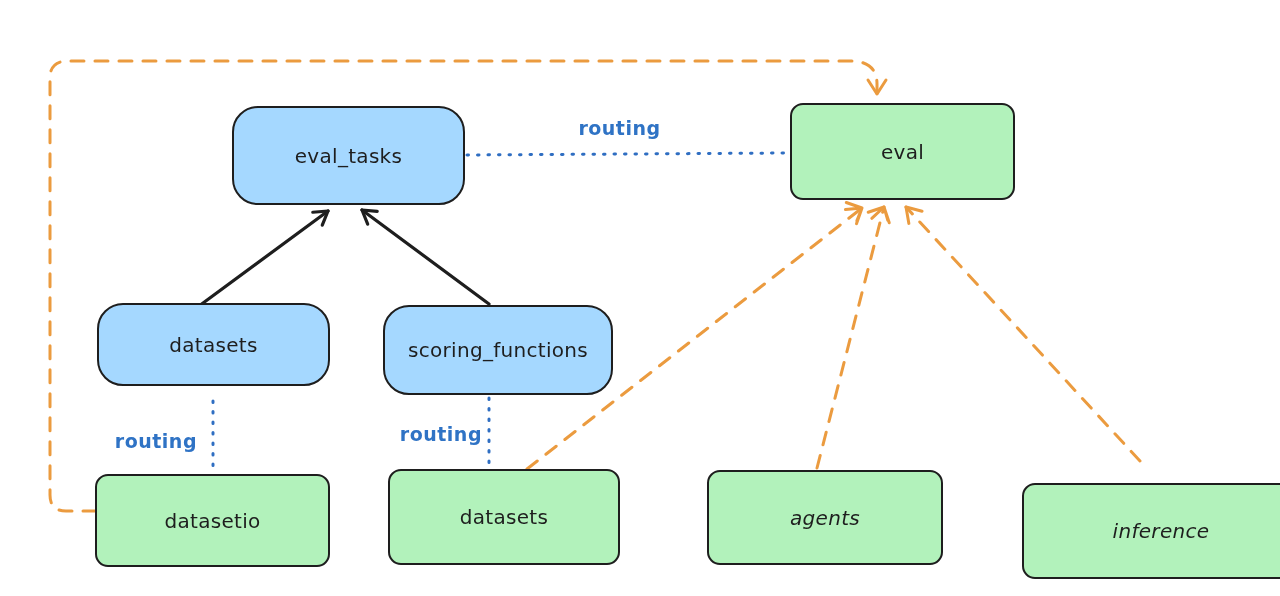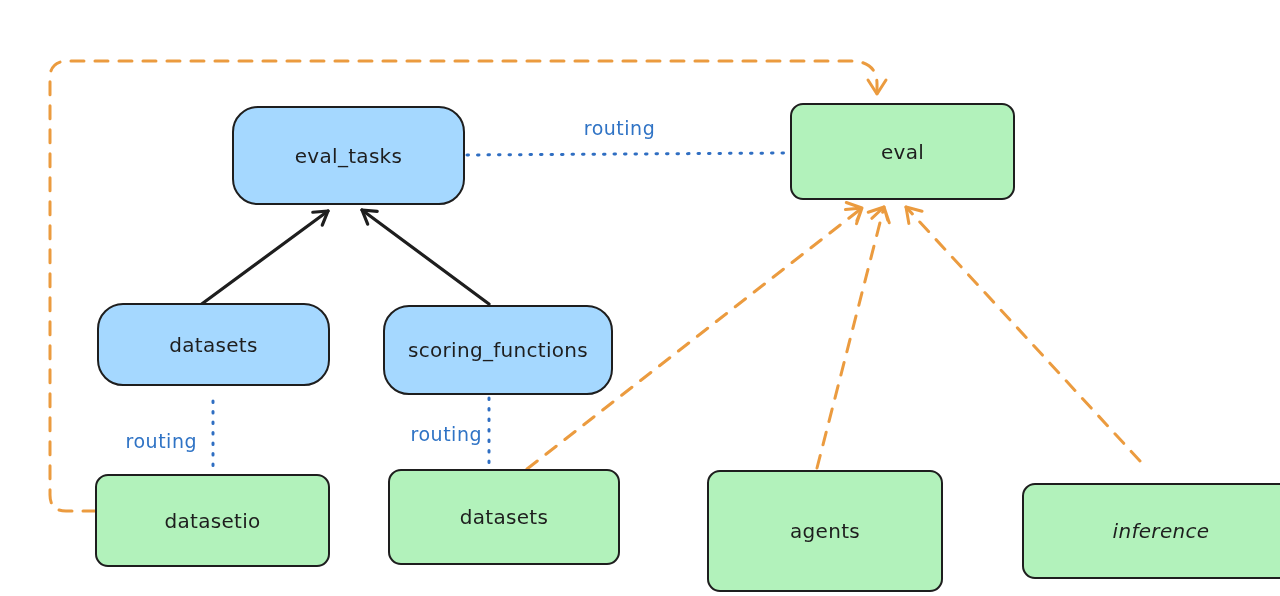--- a/index.html
+++ b/index.html
@@ -32,21 +32,21 @@
     font-size: 20px;
     color: #1e1e1e;
     letter-spacing: 0.3px;
   }
   .node.blue  { background: #a5d8ff; }
   .node.green { background: #b2f2bb; border-radius: 13px; }
 
   .edge-label {
     position: absolute;
     font-size: 19px;
-    font-weight: 400;
+    font-weight: 700;
     color: #2f73c5;
     letter-spacing: 0.5px;
   }
 
   path.dotted {
     fill: none;
     stroke: #2f6ec2;
     stroke-width: 3;
     stroke-linecap: round;
     stroke-dasharray: 1.5 9;
@@ -115,21 +115,21 @@
   </div>
 
   <div class="node green" style="left:95px; top:474px; width:235px; height:93px;">
     <span>datasetio</span>
   </div>
 
   <div class="node green" style="left:388px; top:469px; width:232px; height:96px;">
     <span>datasets</span>
   </div>
 
-  <div class="node green" style="left:707px; top:470px; width:236px; height:122px;">
+  <div class="node green" style="left:707px; top:470px; width:236px; height:95px;font-style:italic;">
     <span>agents</span>
   </div>
 
   <div class="node green" style="left:1022px; top:483px; width:278px; height:96px;font-style:italic;">
     <span>inference</span>
   </div>
 
   <div class="edge-label" style="left:547px; top:117px; width:145px; text-align:center;">routing</div>
 
   <div class="edge-label" style="left:107px; top:430px; width:90px; text-align:right;">routing</div>

